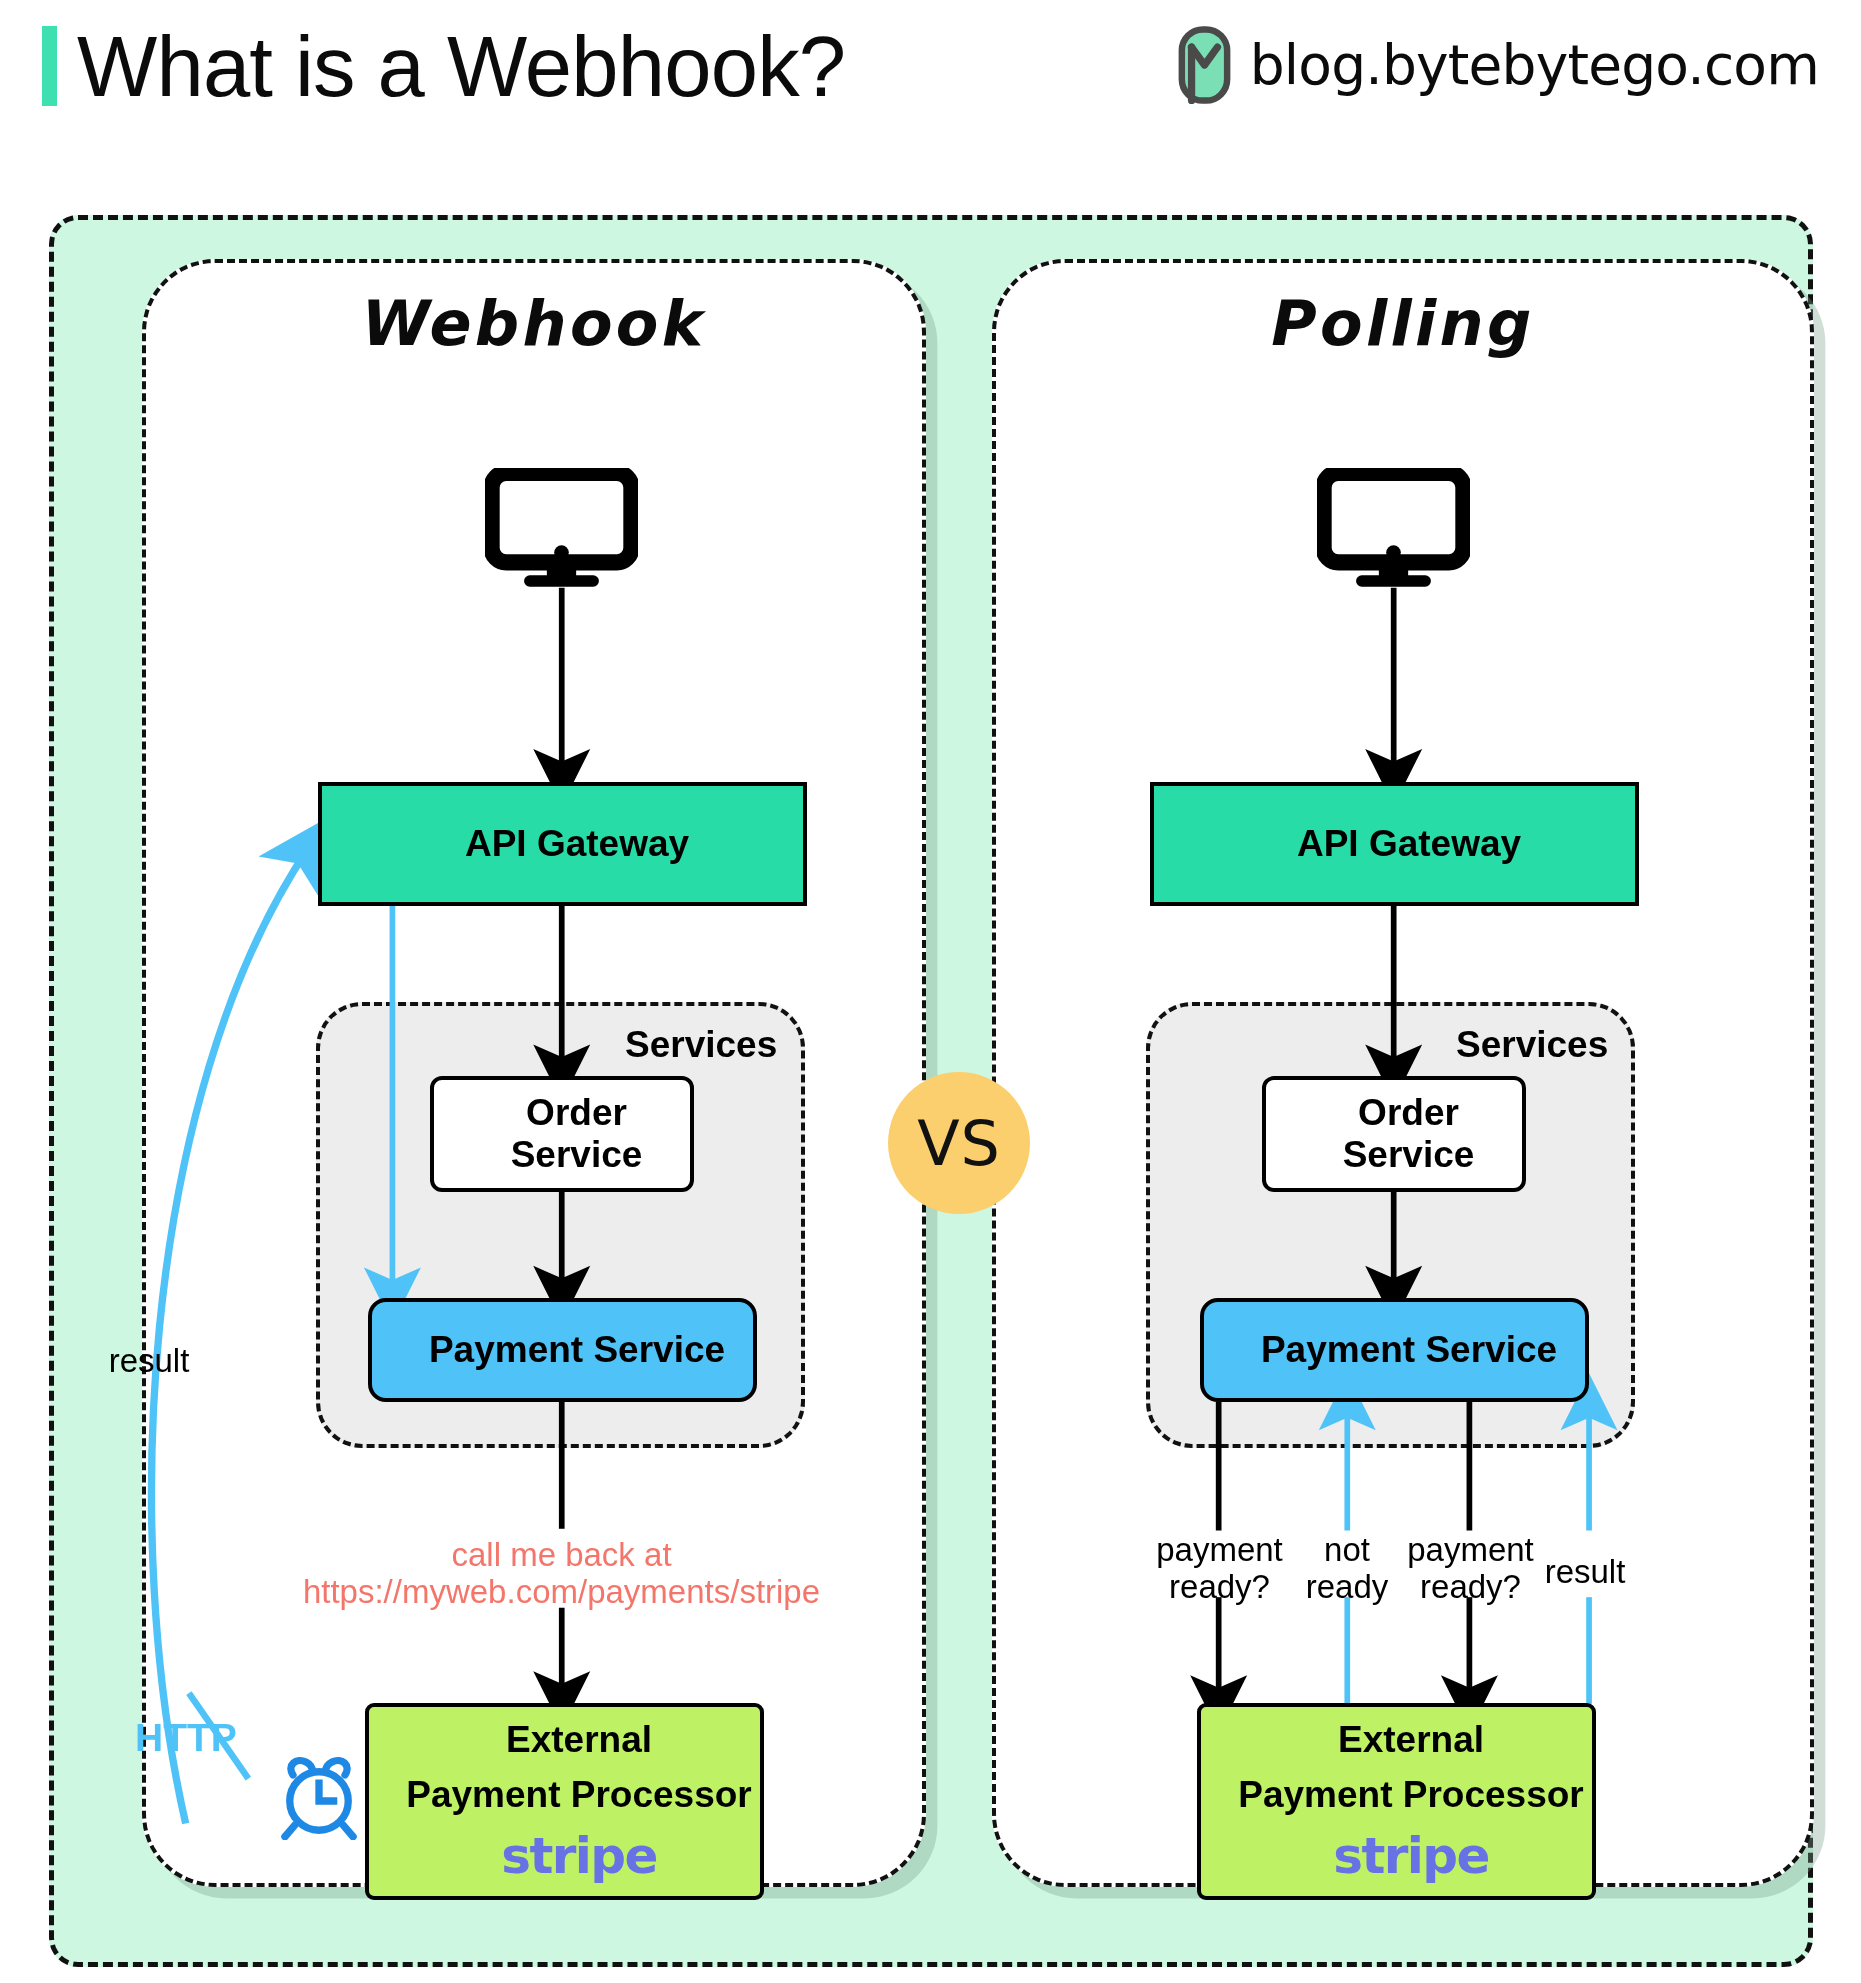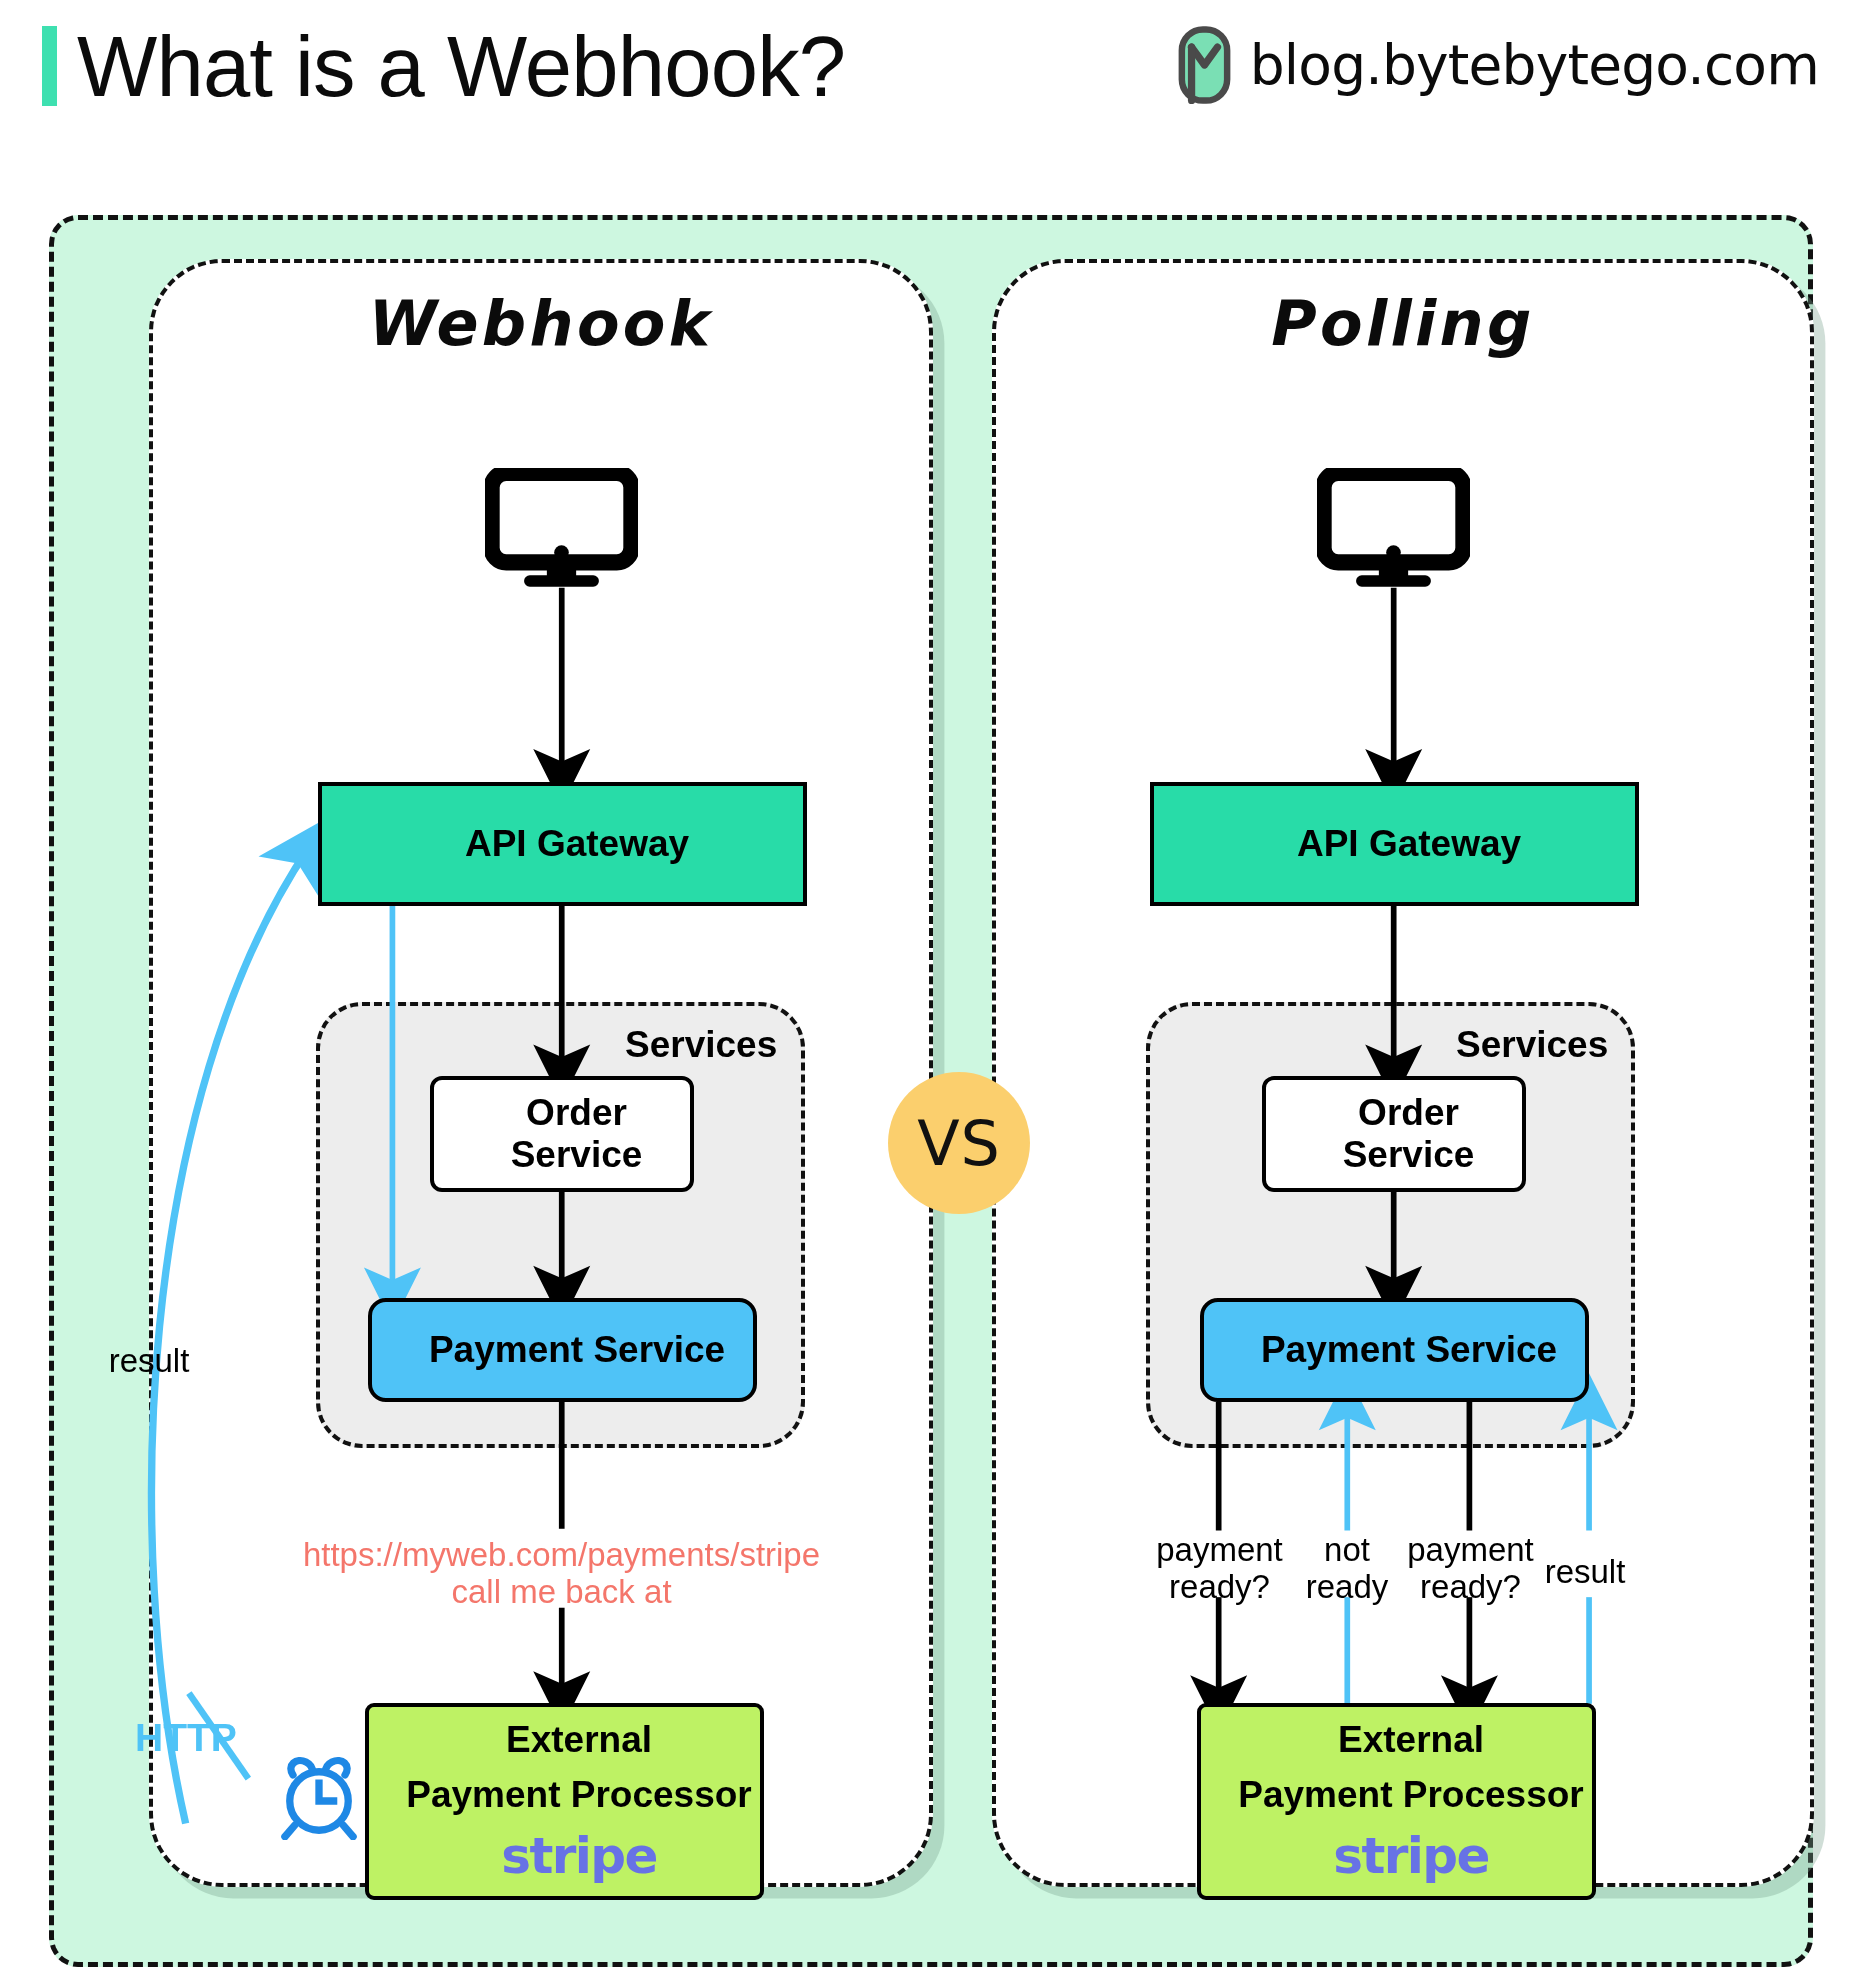--- a/index.html
+++ b/index.html
@@ -33,21 +33,21 @@
     position:absolute;left:49px;top:215px;width:1764px;height:1752px;
     background:#CDF7E0;border:5.7px dashed #111;border-radius:29px;
     box-sizing:border-box;
   }
   
   .panel{
     position:absolute;background:#ffffff;border:4.9px dashed #111;
     border-radius:73px;box-sizing:border-box;
     box-shadow:11.4px 11.4px 0 rgba(120,160,140,.35);
   }
-  #panel-webhook{left:95px;top:39px;width:784px;height:1628px;}
+  #panel-webhook{left:88px;top:39px;width:784px;height:1628px;}
   #panel-polling{left:938px;top:39px;width:822px;height:1628px;}
   .panel-title{
     position:absolute;top:24.4px;left:0;width:100%;text-align:center;
     font-family:"DejaVu Sans", sans-serif;
     font-weight:bold;font-style:italic;font-size:62px;
     letter-spacing:3.3px;color:#0b0b0b;
   }
   
   #vs-badge{
     position:absolute;left:834px;top:852px;width:142px;height:142px;
@@ -202,22 +202,22 @@
 
 <div class="node payment" style="left:368px;top:1298px;width:389px;height:104px;">Payment Service</div>
 
 <div class="node processor" style="left:365px;top:1703px;width:399px;height:197px;">
   <span>External</span>
   <span>Payment Processor</span>
   <span class="stripe-logo">stripe</span>
 </div>
 
 <div class="anno anno-red" style="left:293px;top:1537px;width:537px;">
+  <div>call me back at</div>
   <div>https://myweb.com/payments/stripe</div>
-  <div>call me back at</div>
 </div>
 
 <div class="anno anno-blk" style="left:80px;top:1343px;width:138px;">result</div>
 
 <div class="anno anno-http" style="left:135px;top:1716px;">HTTP</div>
 
 <svg style="position:absolute;left:275px;top:1749px;z-index:30;" width="88" height="91" viewBox="0 0 108 112">
   <circle cx="54" cy="64" r="36" fill="none" stroke="#1E88E5" stroke-width="9"></circle>
   <path d="M22 32 C14 20 26 10 38 16 C44 19 46 24 46 28" fill="none" stroke="#1E88E5" stroke-width="9" stroke-linecap="round"></path>
   <path d="M86 32 C94 20 82 10 70 16 C64 19 62 24 62 28" fill="none" stroke="#1E88E5" stroke-width="9" stroke-linecap="round"></path>

